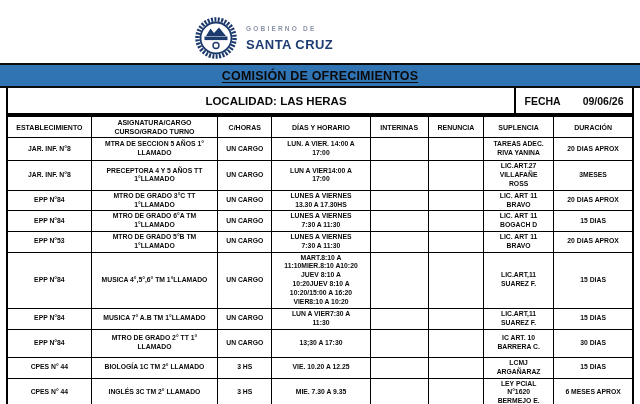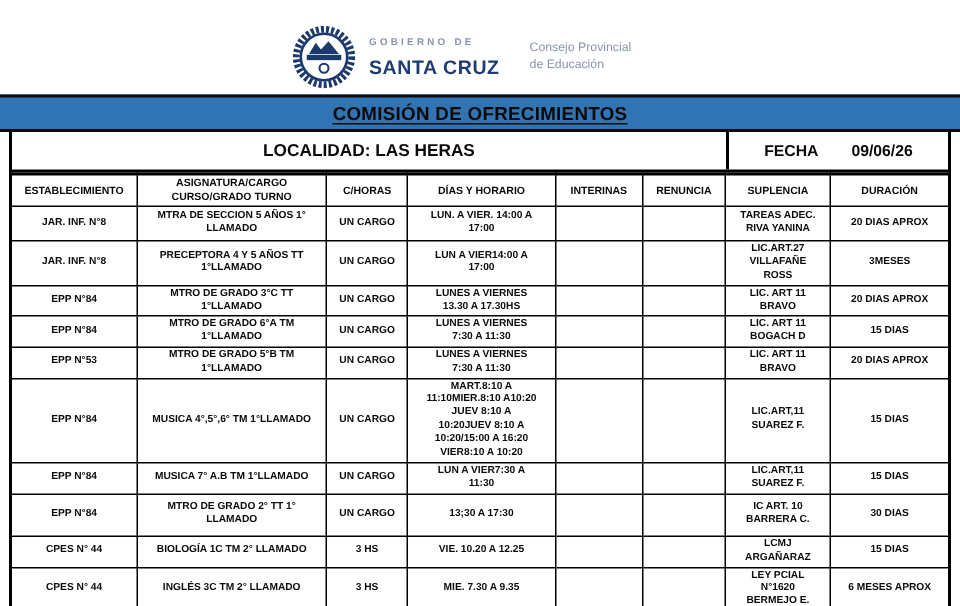--- a/index.html
+++ b/index.html
@@ -23,21 +23,21 @@
     border-top:2px solid #0c0c0c; border-bottom:2px solid #0c0c0c;
     display:flex; align-items:center; justify-content:center;
   }
   .banner-title {
     font-size:12.5px; font-weight:bold; color:#0a0a0a;
     text-decoration:underline; text-underline-offset:2px; letter-spacing:0.2px;
   }
   
   .loc-row {
     margin-left:6px; width:628px; height:27px; display:flex;
-    border-left:2px solid #000; border-right:2px solid #000; border-bottom:2px solid #000;
+    border-left:2px solid #000; border-right:2px solid #000; border-bottom:2px solid #000;padding-left:30px;
   }
   .loc-cell { width:476px; display:flex; align-items:center; justify-content:center;
     font-size:11.5px; font-weight:bold; color:#0a0a0a; }
   .fecha-cell { flex:1; border-left:2px solid #000; display:flex; align-items:center;
     justify-content:center; gap:22px; font-size:10.5px; font-weight:bold; color:#0a0a0a; }
   
   table.offers {
     margin-left:6px; width:628px; border-collapse:collapse; table-layout:fixed;
     border:2px solid #000;
   }
@@ -67,24 +67,20 @@
       <svg class="seal" viewBox="0 0 42 42">
         <circle cx="21" cy="21" r="18.5" fill="none" stroke="#1d3a6d" stroke-width="4.5" stroke-dasharray="2 1.4"></circle>
         <circle cx="21" cy="21" r="15.5" fill="#ffffff" stroke="#1d3a6d" stroke-width="1.8"></circle>
         <path d="M11 19 L15.5 11.5 L19 16 L24 10.5 L31 19 Z" fill="#1d3a6d"></path>
         <rect x="9.5" y="19.5" width="23" height="3.6" fill="#1d3a6d"></rect>
         <circle cx="21" cy="28.5" r="3" fill="none" stroke="#1d3a6d" stroke-width="1.4"></circle>
       </svg>
       <div class="gob-text">
         <div class="gob-line1">GOBIERNO DE</div>
         <div class="gob-line2">SANTA CRUZ</div>
-      </div>
-      <div class="org-text">
-        <div>Consejo Provincial</div>
-        <div>de Educación</div>
       </div>
     </div>
   </div>
 
   <div class="banner" style="background: rgb(48, 116, 180);">
     <span class="banner-title">COMISIÓN DE OFRECIMIENTOS</span>
   </div>
 
   <div class="loc-row">
     <div class="loc-cell">LOCALIDAD: LAS HERAS</div>

